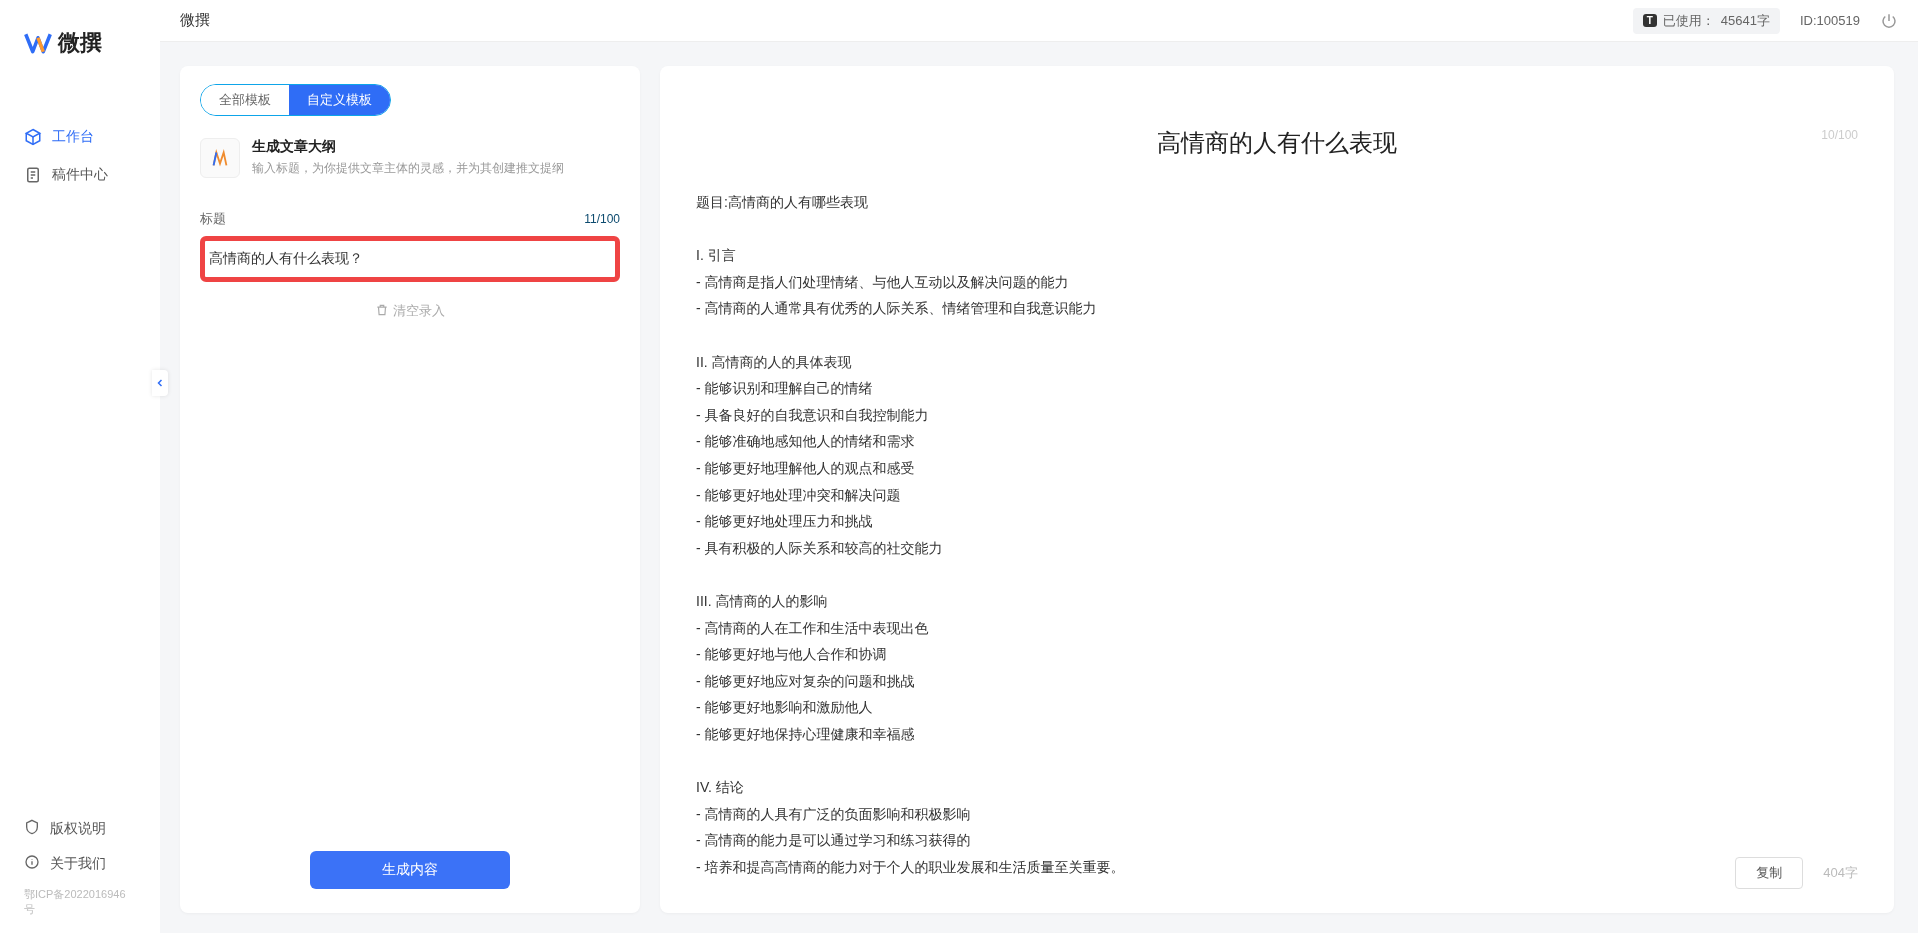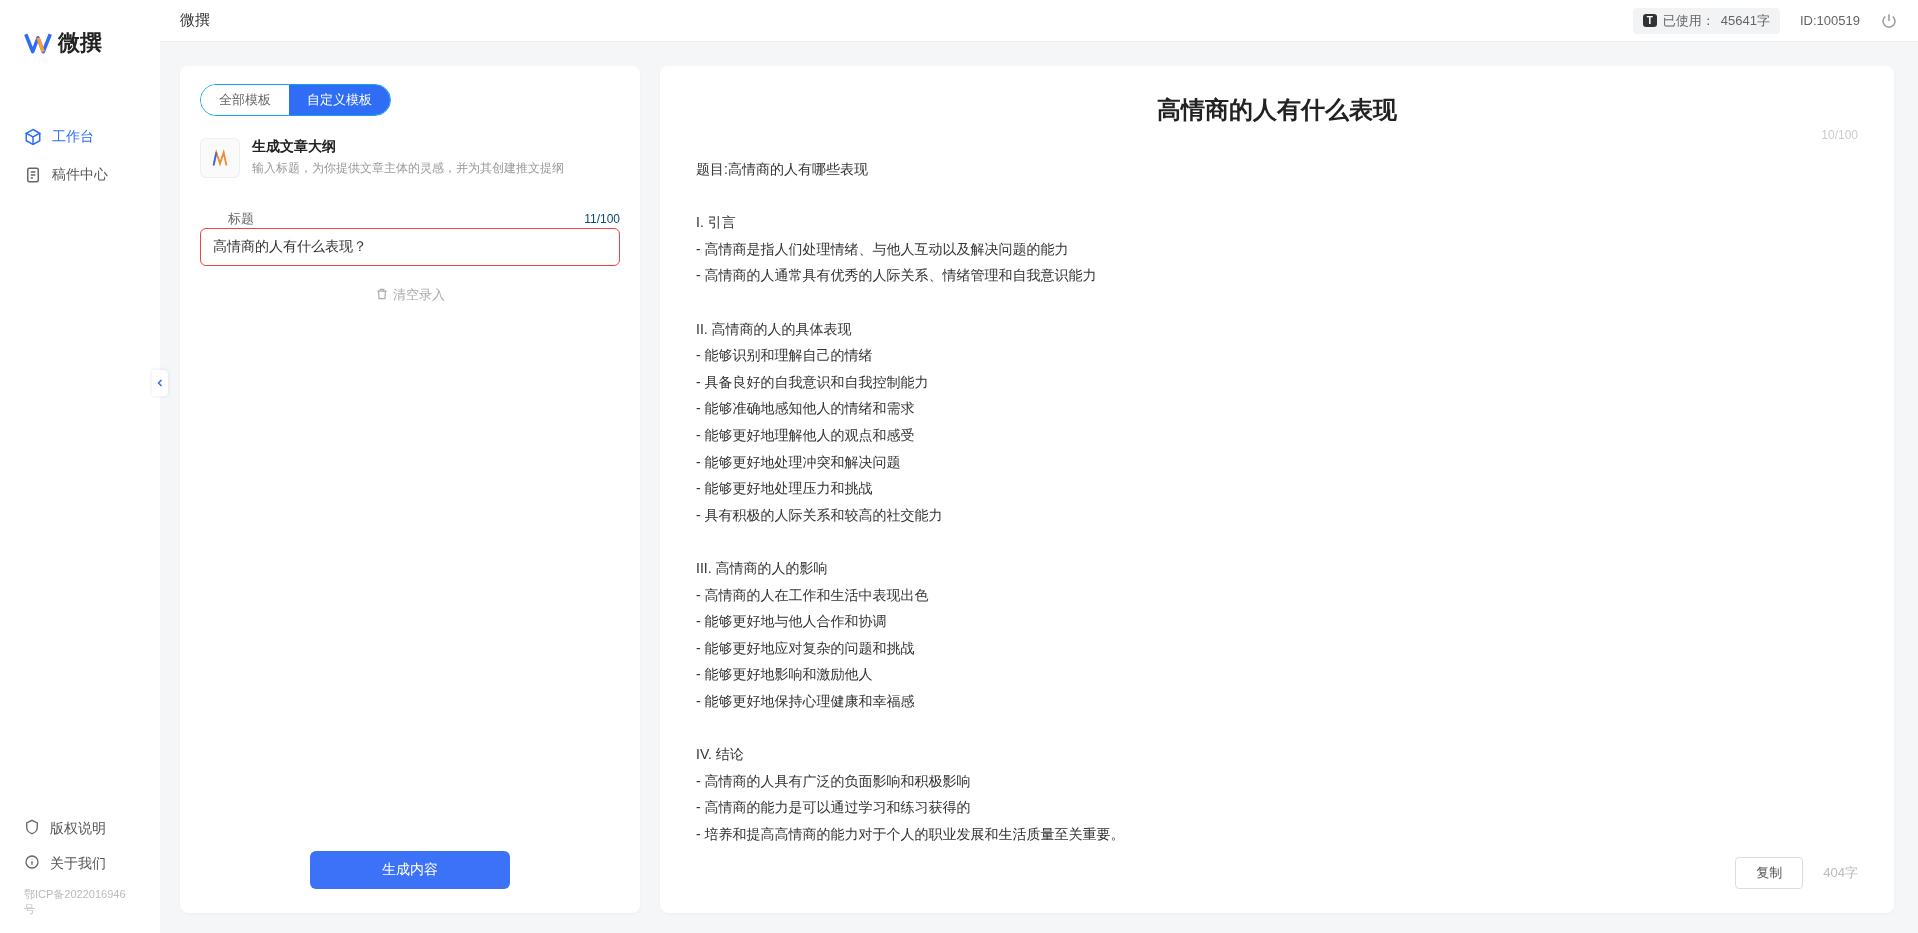--- a/index.html
+++ b/index.html
@@ -41,32 +41,32 @@
 .tab { padding: 6px 18px; font-size: 13px; color: #666; cursor: pointer; background: #fff; }
 .tab.active { background: #2f6df6; color: #fff; }
 
 .template-card { display: flex; gap: 12px; margin-top: 22px; justify-content: center; }
 .template-thumb { width: 40px; height: 40px; border: 1px solid #eee; border-radius: 6px; display: flex; align-items: center; justify-content: center; background: #fafafa; }
 .template-meta { flex: 1; }
 .template-title { font-size: 14px; font-weight: 600; color: #222; }
 .template-desc { font-size: 12px; color: #999; margin-top: 4px; }
 
 .field-row { margin-top: 32px; }
-.field-label-row { display: flex; justify-content: space-between; align-items: baseline; margin-left: 28px; }
+.field-label-row { display: flex; justify-content: space-between; align-items: baseline; }
 .field-label { font-size: 13px; color: #666; }
 .field-count { font-size: 12px; color: #0c4a6e; }
-.text-input { width: 100%; border: 1px solid #ef4444; border-radius: 6px; padding: 10px 12px; font-size: 14px; color: #333; outline: none; }
+.text-input { width: 100%; margin-top: 8px; border: 5px solid #ef4444; border-radius: 6px; padding: 10px 4px; font-size: 14px; color: #333; outline: none; }
 
 .clear-row { text-align: center; margin-top: 20px; color: #aaa; font-size: 13px; display: flex; align-items: flex-end; justify-content: center; gap: 4px; cursor: pointer; }
 
 .generate-btn { position: absolute; left: 50%; transform: translateX(-50%); bottom: 24px; width: 200px; background: #3b72f7; color: #fff; border: none; border-radius: 6px; padding: 10px 0; font-size: 14px; cursor: pointer; }
 
 
 .right-panel { flex: 1; padding: 28px 36px 20px; position: relative; }
-.result-title { text-align: center; font-size: 24px; font-family: "SimSun","Songti SC",serif; font-weight: 700; color: #222; }
+.result-title { text-align: center; font-size: 24px; font-family: "SimSun","Songti SC",serif; font-weight: 400; color: #222; margin-top: 33px; }
 .title-count { position: absolute; right: 36px; top: 62px; font-size: 12px; color: #ccc; }
 .result-body { margin-top: 30px; font-size: 14px; line-height: 1.9; color: #333; white-space: pre-wrap; }
 .result-footer { position: absolute; right: 36px; bottom: 24px; display: flex; align-items: center; gap: 20px; justify-content: space-between; }
 .copy-btn { border: 1px solid #ddd; background: #fff; padding: 6px 20px; border-radius: 4px; font-size: 13px; color: #555; cursor: pointer; }
 .word-count { font-size: 13px; color: #bbb; }
 </style>
 </head>
 <body>
 
 <div class="app">

